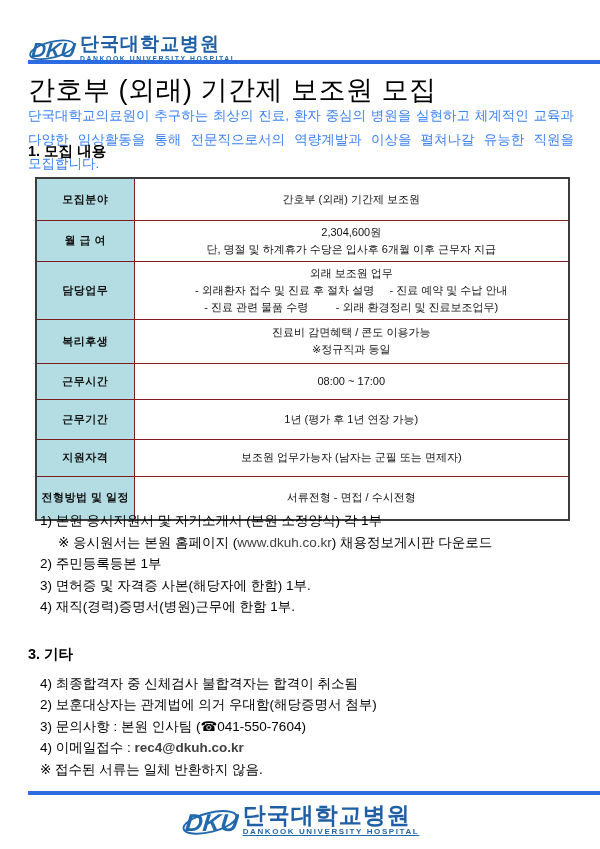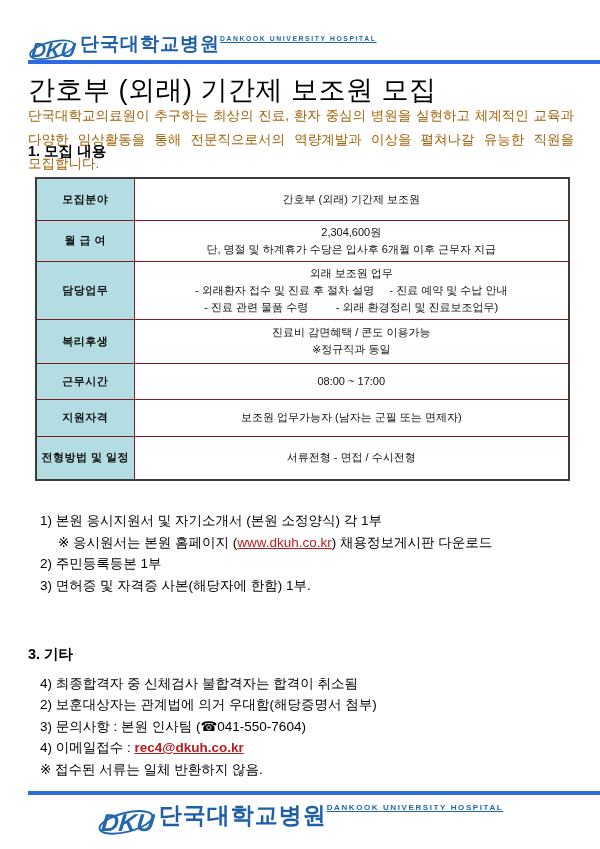--- a/index.html
+++ b/index.html
@@ -6,49 +6,49 @@
   html,body { background:#ffffff; }
   body {
     width:600px; height:849px; position:relative; overflow:hidden;
     font-family:"Liberation Sans","DejaVu Sans",sans-serif; color:#111;
   }
   .abs { position:absolute; }
 
   
   .logo { display:flex; align-items:flex-start; gap:4px; }
   .logo-mark { flex:0 0 auto; }
-  .logo-names { display:flex; flex-direction:row; }
+  .logo-names { display:flex; flex-direction:column; }
   .logo-ko { font-weight:bold; color:#1e5fa6; font-size:19px; letter-spacing:1px; line-height:20px; }
   .logo-en { font-weight:bold; color:#2268ad; font-size:6.8px; letter-spacing:1.6px; line-height:9px;text-decoration:underline; }
   .logo.big .logo-ko { font-size:23px; line-height:24px; }
   .logo.big .logo-en { font-size:8px; }
 
   
   .blue-rule { height:4px; background:#2c6be1; }
 
   
   .doc-title { font-size:27px; font-weight:normal; letter-spacing:0.5px; color:#000; }
-  .intro { font-size:13.5px; line-height:24px; color:#a16207; text-align:justify; word-break:keep-all; }
+  .intro { font-size:13.5px; line-height:24px; color:#3b82f6; text-align:justify; word-break:keep-all; }
   .sec-heading { font-size:14.5px; font-weight:bold; color:#000; }
 
   
   table.recruit { border-collapse:collapse; width:535px; border:2px solid #3c3c3c; table-layout:fixed; }
   table.recruit td { border:1px solid #7f1d1d; font-size:11px; vertical-align:middle;margin-left:9px; }
   td.hcell { width:98px; background:#b3dde2; font-weight:bold; text-align:center; letter-spacing:0.5px; }
   td.vcell { text-align:center; padding:3px 8px; }
   td.vcell .line { white-space:pre-wrap; line-height:17px; }
   tr.r1 { height:42px; } tr.r2 { height:41px; } tr.r3 { height:52px; } tr.r4 { height:44px; }
   tr.r5 { height:36px;padding-left:8px; } tr.r6 { height:40px; } tr.r7 { height:37px; } tr.r8 { height:44px; }
 
   
   .list { font-size:13.5px; line-height:21.5px; color:#000; }
   .list .li { padding-left:12px; white-space:pre-wrap; }
   .list .li.sub { padding-left:30px; }
   .sec-block .sec-heading { margin-bottom:7px; }
-  a.doc-link { color:#b91c1c; text-decoration:underline; cursor:pointer; }
+  a.doc-link { color:#404040; cursor:pointer; }
   a.doc-link.bold { font-weight:bold; }
 
   
   .footer-logo-wrap { display:flex; justify-content:center; width:100%; }
 </style>
 </head>
 <body>
 
 <div class="abs logo" style="top:34px; left:28px;">
   <span class="logo-mark">
@@ -97,40 +97,47 @@
         <div class="line">진료비 감면혜택 / 콘도 이용가능</div>
         <div class="line">※정규직과 동일</div>
       </td>
     </tr>
     <tr class="r5">
       <td class="hcell">근무시간</td>
       <td class="vcell">
         <div class="line">08:00 ~ 17:00</div>
       </td>
     </tr>
+    <tr class="r6">
+      <td class="hcell">근무기간</td>
+      <td class="vcell">
+        <div class="line">1년 (평가 후 1년 연장 가능)</div>
+      </td>
+    </tr>
     <tr class="r7">
       <td class="hcell">지원자격</td>
       <td class="vcell">
         <div class="line">보조원 업무가능자 (남자는 군필 또는 면제자)</div>
       </td>
     </tr>
     <tr class="r8">
       <td class="hcell">전형방법 및 일정</td>
       <td class="vcell">
         <div class="line">서류전형 - 면접 / 수시전형</div>
       </td>
     </tr>
   </tbody>
 </table>
 
 <div class="abs sec-block list" style="top:510px; left:28px; width:546px;">
   <div class="li">1) 본원 응시지원서 및 자기소개서 (본원 소정양식) 각 1부</div>
   <div class="li sub"><span>※ 응시원서는 본원 홈페이지 (</span><a class="doc-link">www.dkuh.co.kr</a><span>) 채용정보게시판 다운로드</span></div>
   <div class="li">2) 주민등록등본 1부</div>
   <div class="li">3) 면허증 및 자격증 사본(해당자에 한함) 1부.</div>
+  <div class="li">4) 재직(경력)증명서(병원)근무에 한함 1부.</div>
 </div>
 
 <div class="abs sec-block list" style="top:644px; left:28px; width:546px;">
   <div class="sec-heading">3. 기타</div>
   <div class="li">4) 최종합격자 중 신체검사 불합격자는 합격이 취소됨</div>
   <div class="li">2) 보훈대상자는 관계법에 의거 우대함(해당증명서 첨부)</div>
   <div class="li">3) 문의사항 : 본원 인사팀 (☎041-550-7604)</div>
   <div class="li"><span>4) 이메일접수 : </span><a class="doc-link bold">rec4@dkuh.co.kr</a></div>
   <div class="li">※ 접수된 서류는 일체 반환하지 않음.</div>
 </div>

